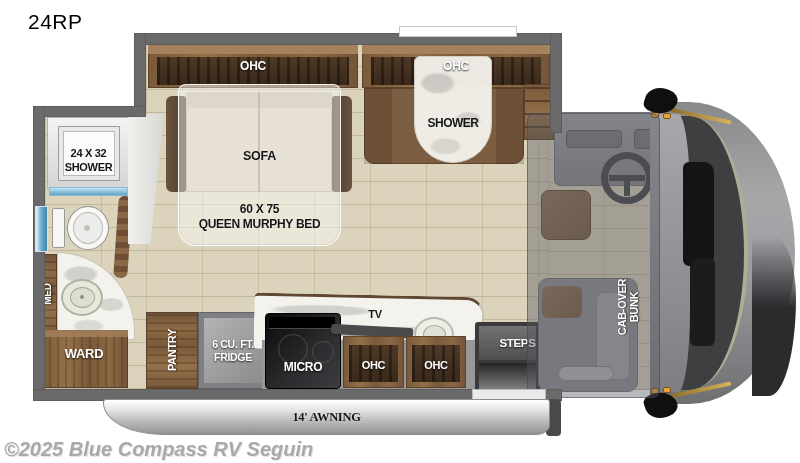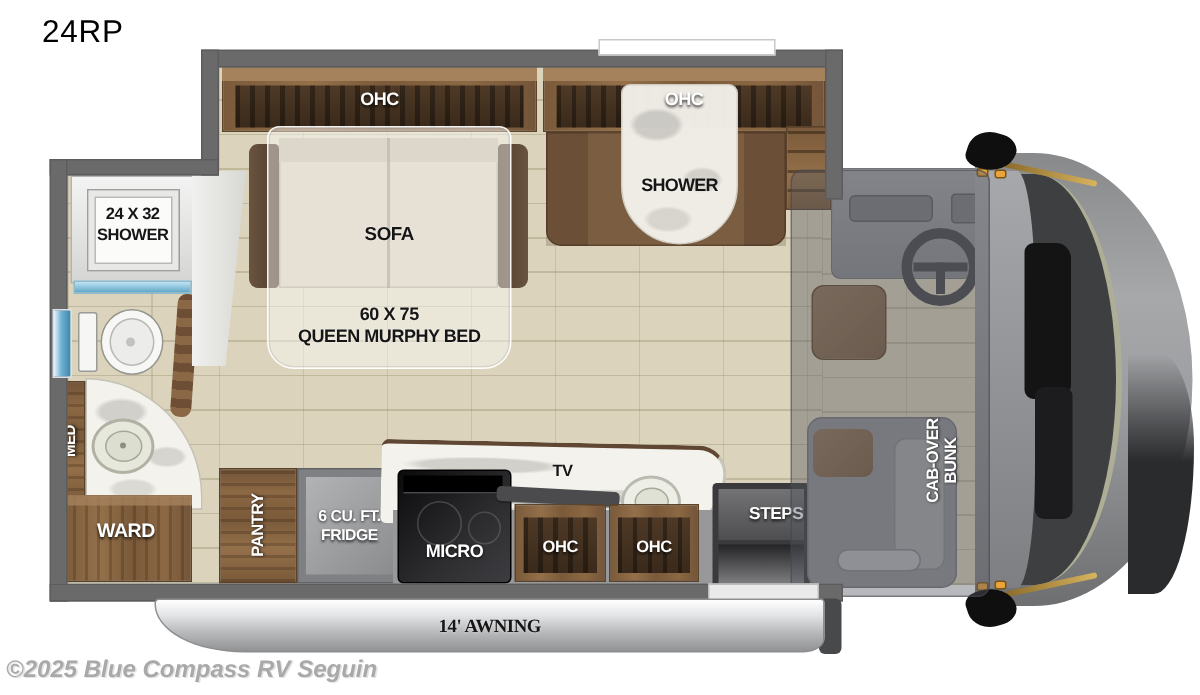--- a/index.html
+++ b/index.html
@@ -37,21 +37,21 @@
 <body>
 
 <div id="stage">
 
   <div class="abs tiles" style="left:146px;top:45px;width:406px;height:344px;"></div>
   <div class="abs tiles" style="left:45px;top:117px;width:101px;height:272px;"></div>
   <div class="abs tiles" style="left:548px;top:120px;width:122px;height:270px;"></div>
 
   <div class="abs" style="left:47px;top:117px;width:83px;height:72px;background:linear-gradient(180deg,#f3f3f3,#d5d5d4);border:1px solid #b3b3b0;"></div>
   <div class="abs" style="left:58px;top:126px;width:62px;height:55px;background:#fbfbfa;border:1px solid #9e9e9b;box-shadow:inset 0 0 0 4px #e8e8e6, inset 0 0 0 5px #b9b9b6;"></div>
-  <div class="abs ctr" style="left:47px;top:134px;width:83px;height:32px;flex-direction:column;line-height:14px;font-size:11px;">
+  <div class="abs ctr" style="left:47px;top:144px;width:83px;height:32px;flex-direction:column;line-height:14px;font-size:11px;">
     <div class="lb">24 X 32</div>
     <div class="lb">SHOWER</div>
   </div>
   <div class="abs" style="left:49px;top:187px;width:79px;height:9px;background:linear-gradient(180deg,#bfe3f2,#5ea6c6);border:1px solid #8fb9cd;"></div>
 
   <div class="abs" style="left:52px;top:208px;width:13px;height:40px;background:#f6f6f4;border:1px solid #9a9a97;border-radius:2px;"></div>
   <div class="abs" style="left:67px;top:206px;width:42px;height:44px;background:#f7f7f5;border:1px solid #96968f;border-radius:50%;"></div>
   <div class="abs" style="left:73px;top:212px;width:30px;height:32px;background:#ececea;border:1px solid #b9b9b4;border-radius:50%;"></div>
   <div class="abs" style="left:84px;top:225px;width:6px;height:6px;background:#c2c2be;border-radius:50%;"></div>
 
@@ -209,15 +209,15 @@
   <div class="abs" style="left:399px;top:26px;width:118px;height:11px;background:#fff;border:1px solid #c8c8c6;"></div>
   <div class="abs" style="left:472px;top:389px;width:74px;height:12px;background:#eaeaea;border:1px solid #bdbdbb;"></div>
   <div class="abs" style="left:35px;top:206px;width:13px;height:46px;background:linear-gradient(90deg,#eaf5fb,#6fb0d3 45%,#3f86ab);border:1px solid #d8e2e6;"></div>
 
   <div class="abs" style="left:546px;top:399px;width:15px;height:37px;background:#48494b;border-radius:4px;"></div>
   <div class="abs ctr" style="left:103px;top:399px;width:447px;height:36px;background:linear-gradient(180deg,#ffffff,#e3e4e5 30%,#babbbd 62%,#919294);border:1px solid #8d8e90;border-radius:3px 3px 14px 60px / 3px 3px 10px 32px;font-family:Liberation Serif, serif;">
     <span class="lb" style="font-size:12.5px;">14' AWNING</span>
   </div>
 
   <div class="abs" style="left:28px;top:10px;font-size:21px;color:#000;letter-spacing:.5px;">24RP</div>
-  <div class="abs" style="left:4px;top:438px;font-size:16px;font-weight:bold;font-style:italic;color:#a9a9a9;text-shadow:1px 1px 0 #e3e3e3;">©2025 Blue Compass RV Seguin</div>
+  <div class="abs" style="left:4px;top:438px;font-size:20px;font-weight:bold;font-style:italic;color:#a9a9a9;text-shadow:1px 1px 0 #e3e3e3;">©2025 Blue Compass RV Seguin</div>
 
 </div>
 
 </body></html>

